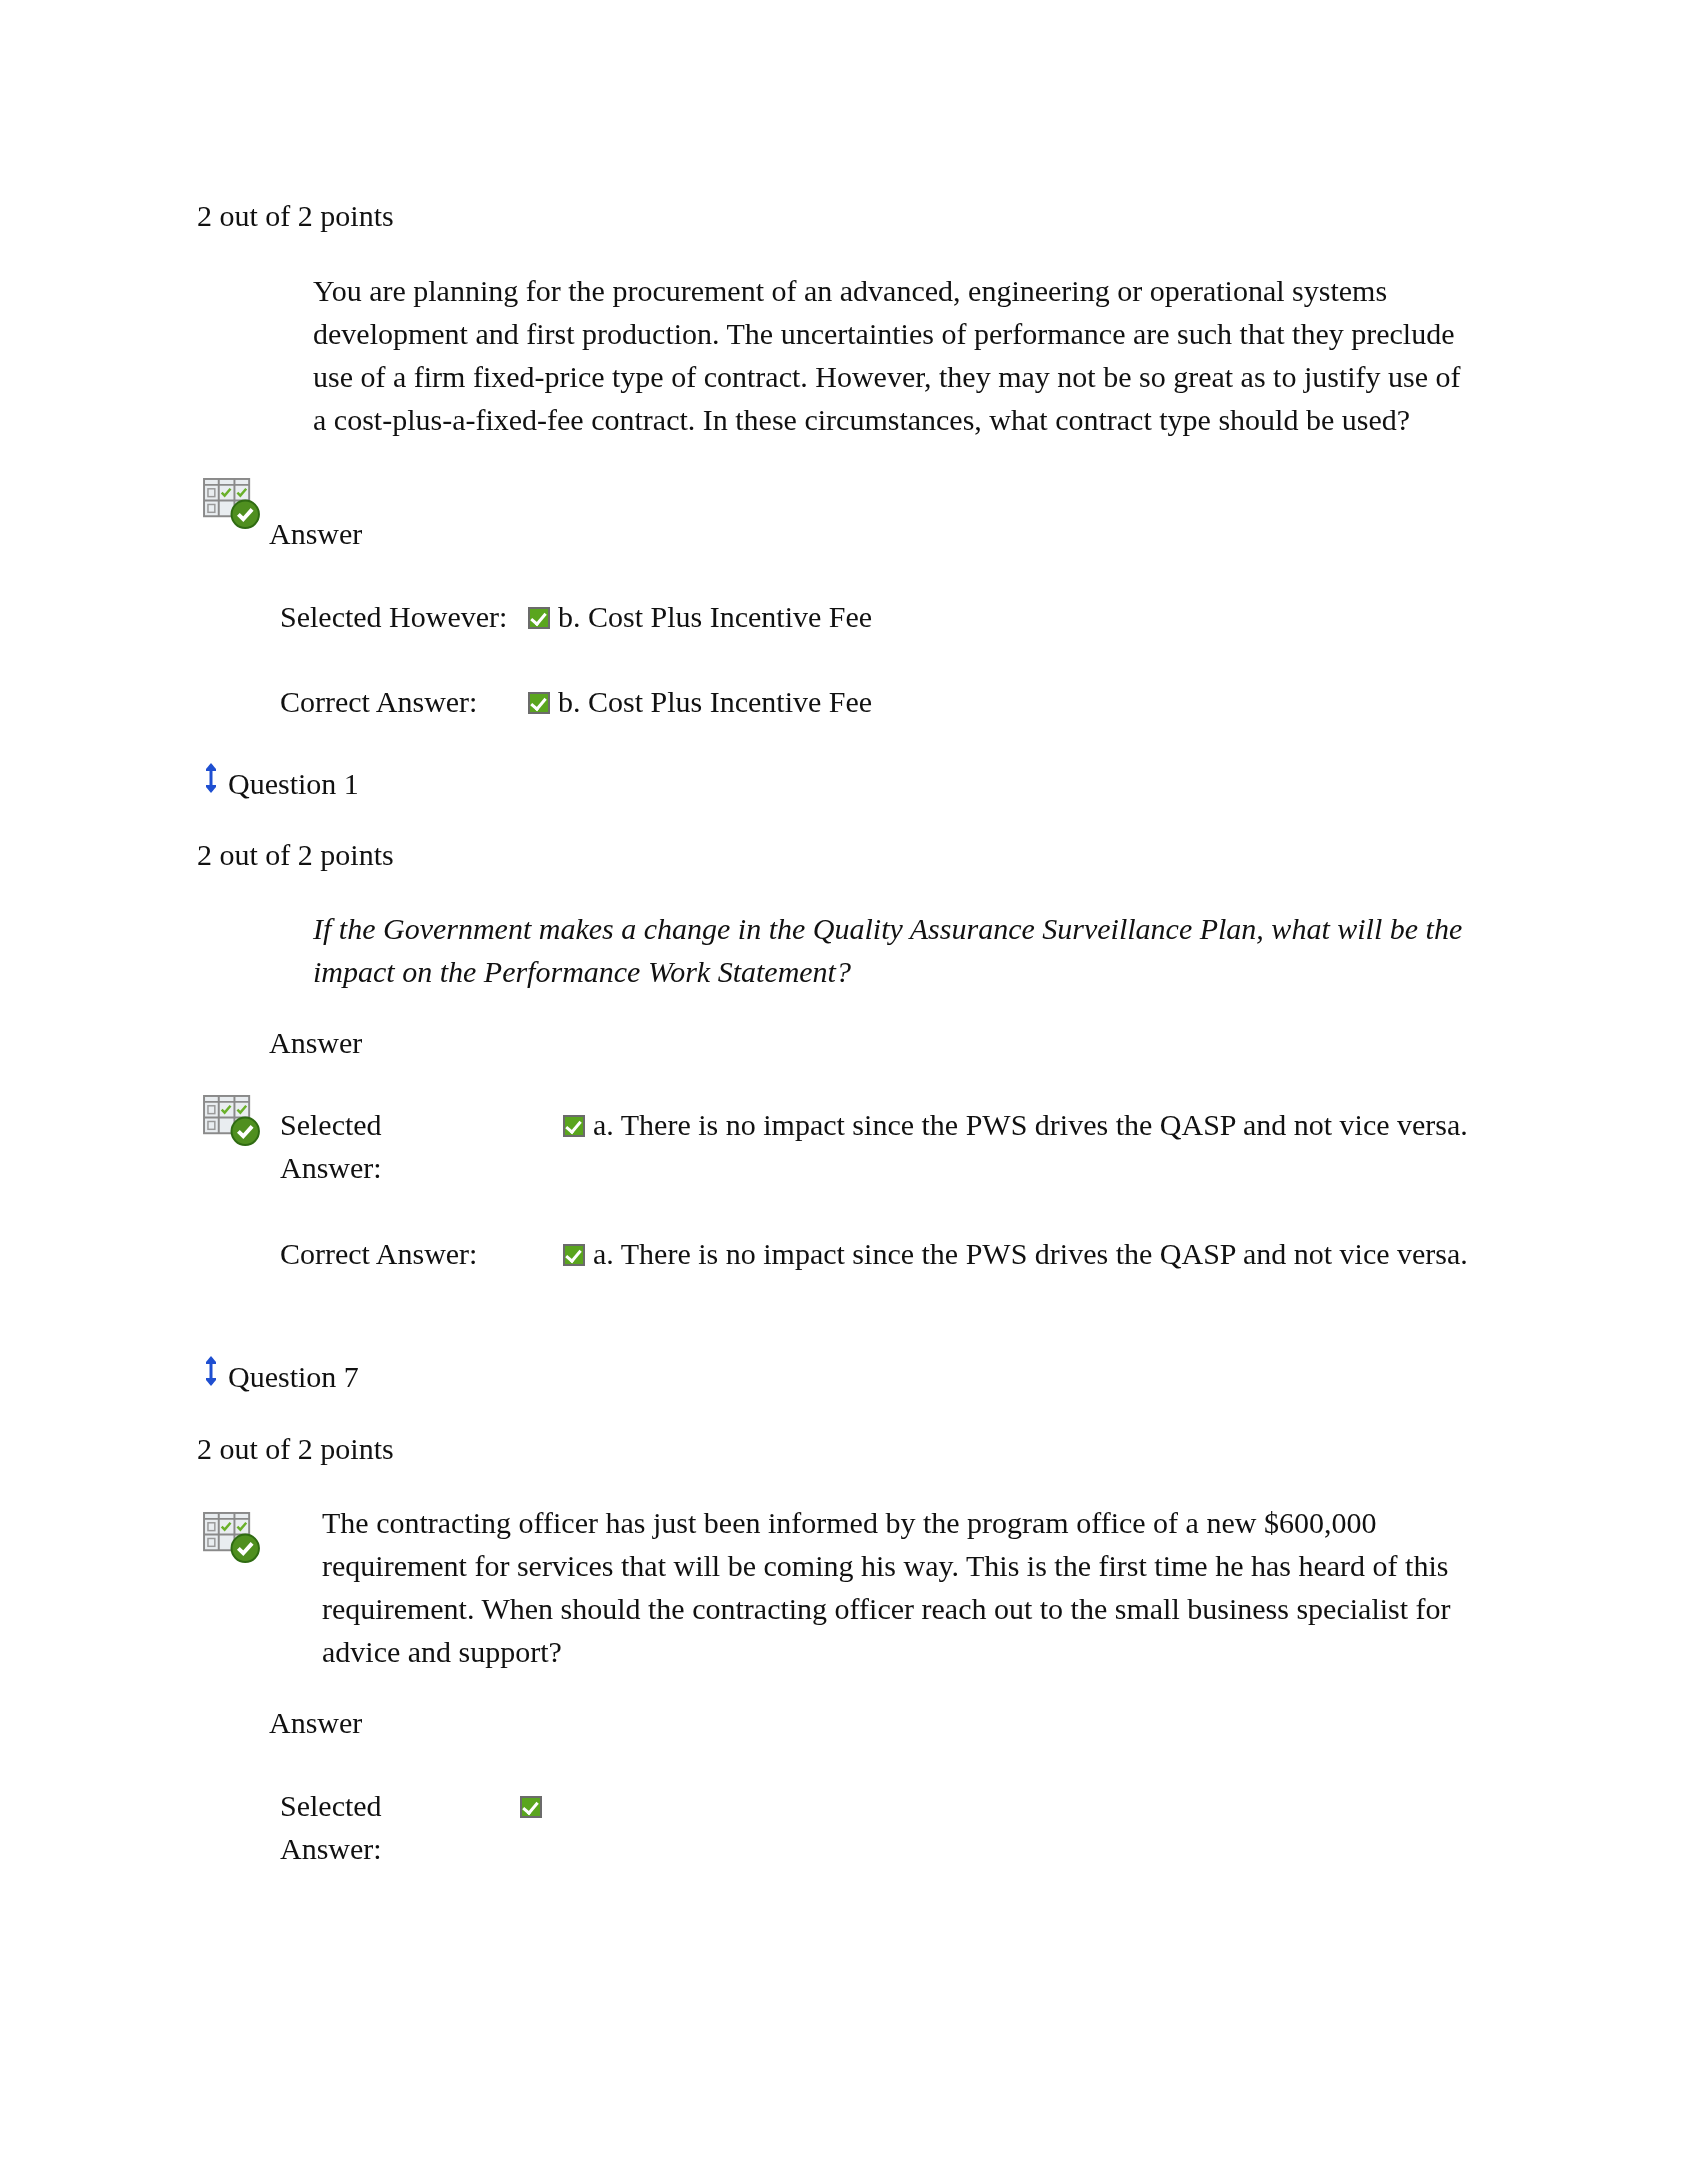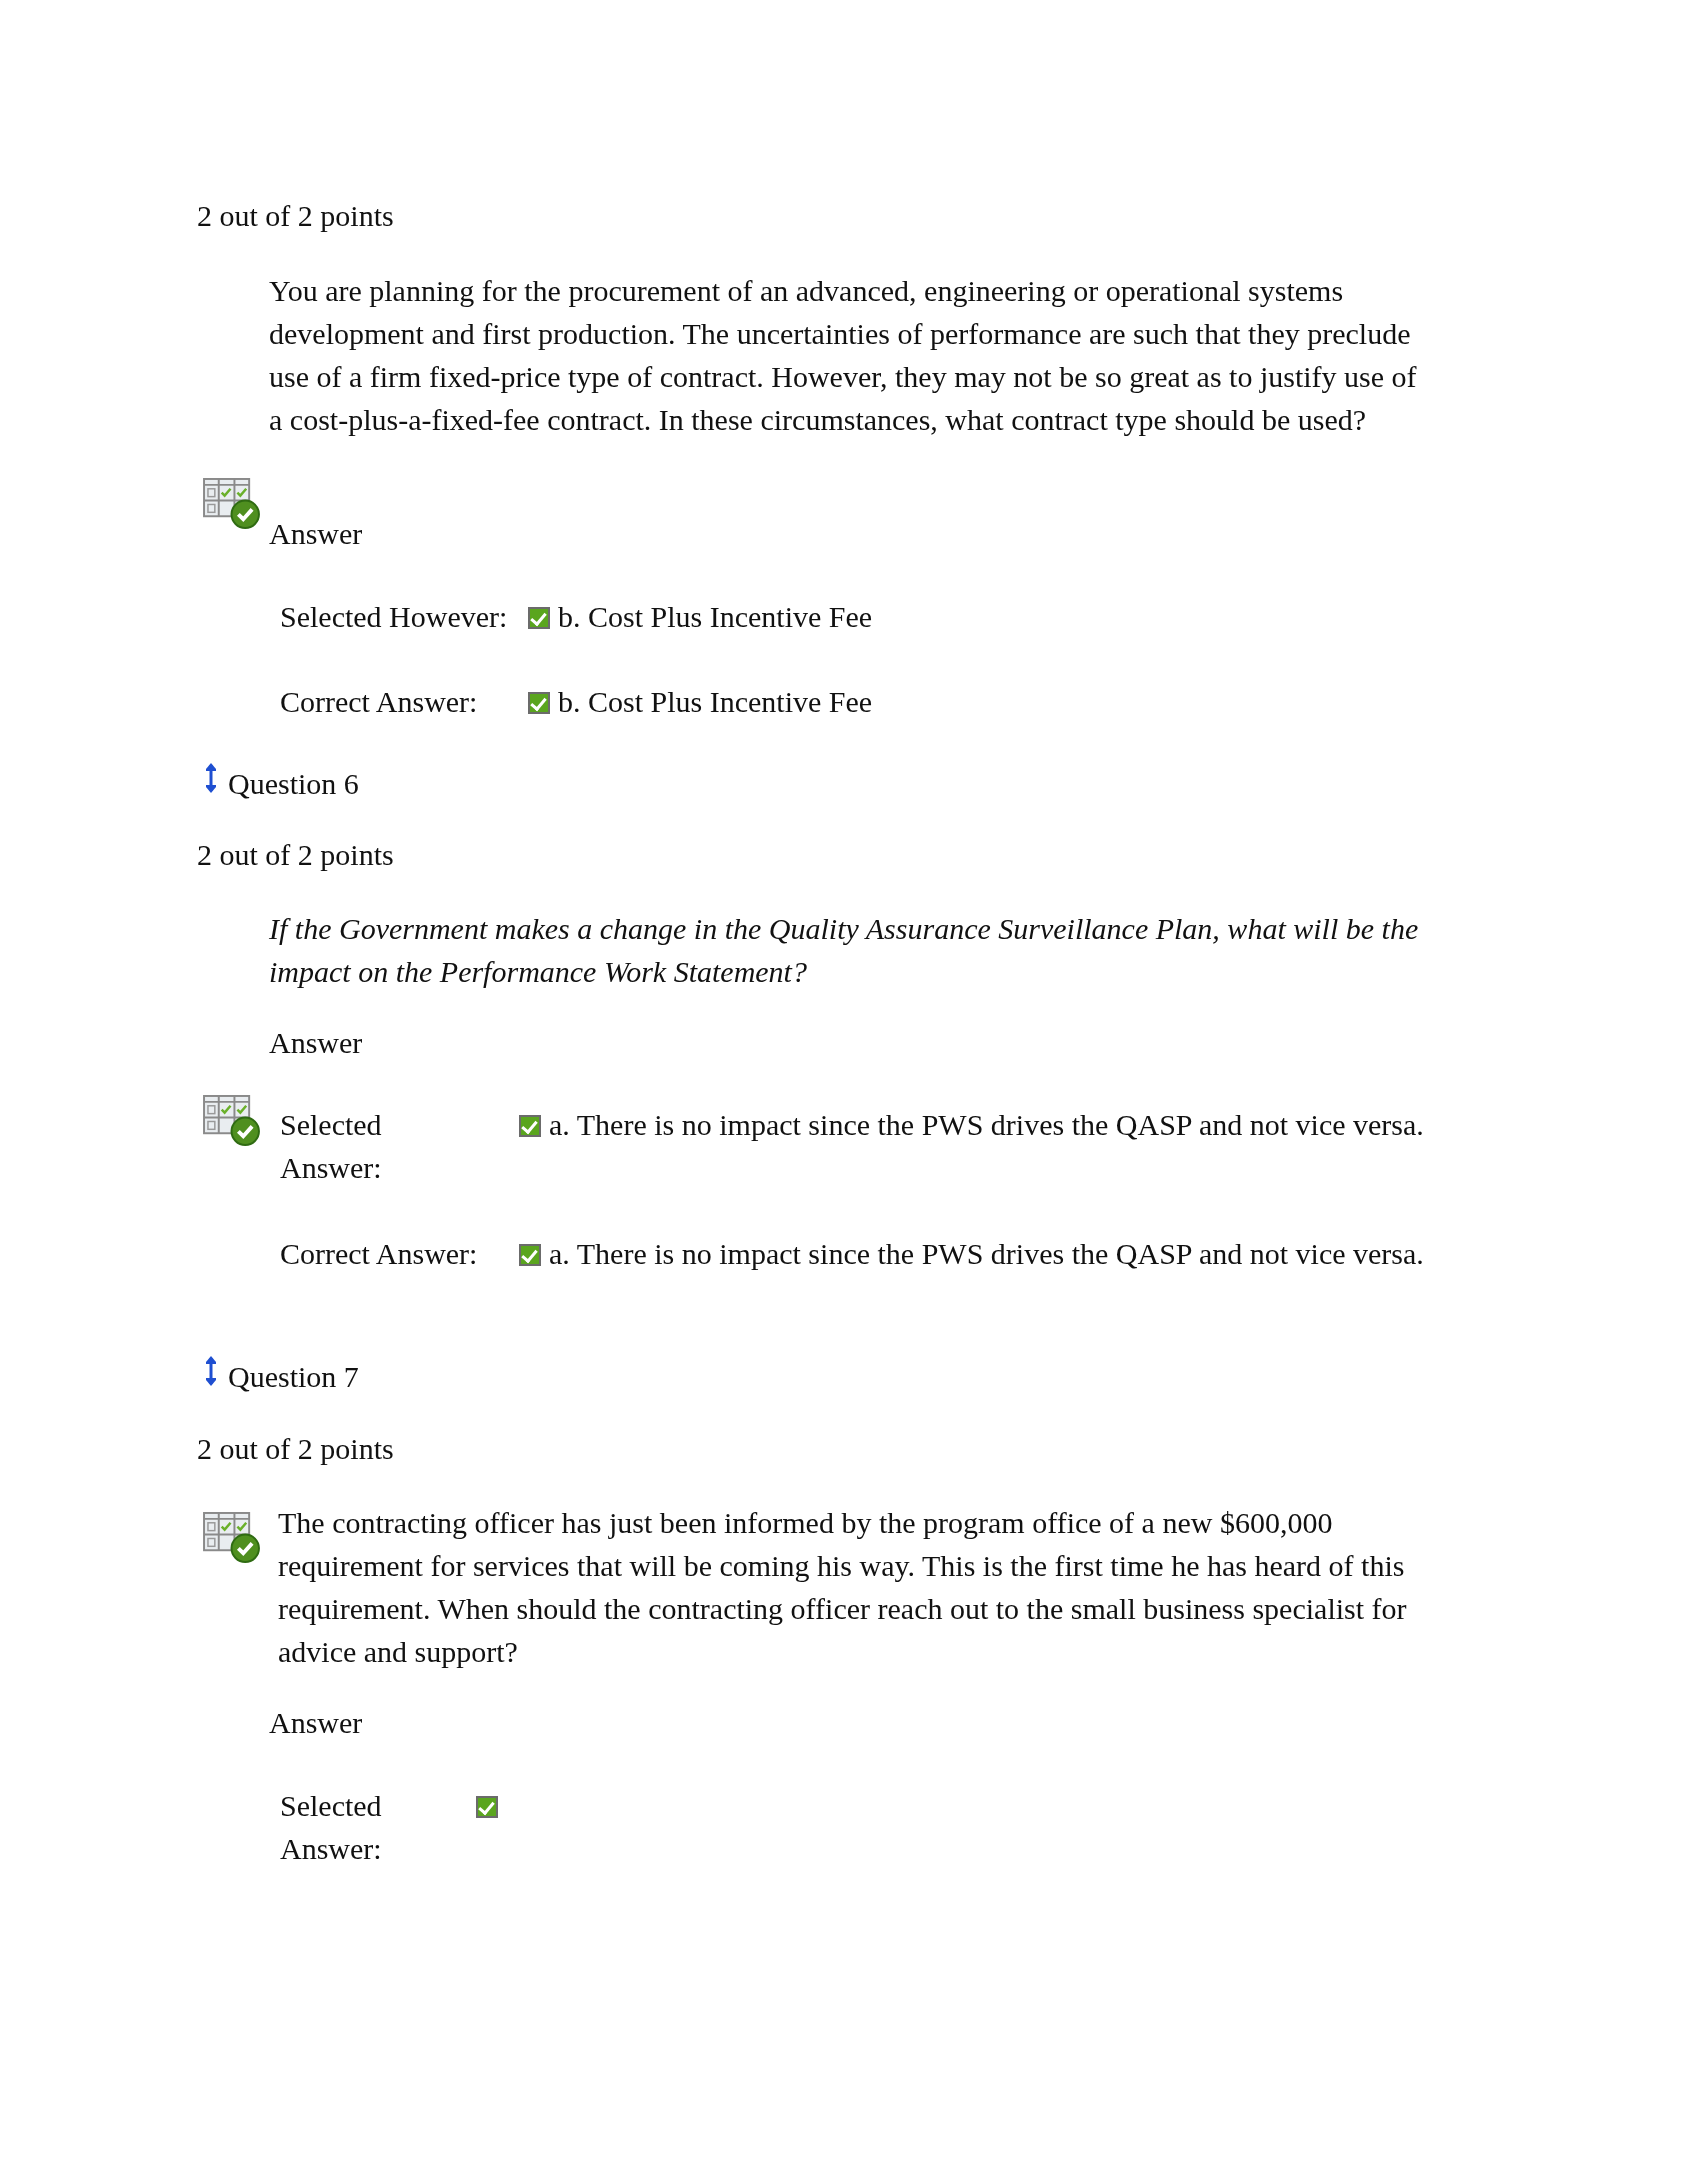--- a/index.html
+++ b/index.html
@@ -1,19 +1,19 @@
 <!DOCTYPE html>
 <html><head>
 <meta charset="utf-8">
 <style>
   html, body { margin:0; padding:0; background:#ffffff; }
   body { width:1683px; height:2178px; position:relative; overflow:hidden;
          font-family:"Liberation Serif", serif; font-size:30px; color:#111111; }
   .abs { position:absolute; white-space:nowrap; line-height:44px; }
-  .para { position:absolute; line-height:43px; white-space:normal; }
+  .para { position:absolute; line-height:43px; white-space:normal;margin-left:44px; }
   .check { display:inline-block; width:22px; height:22px; background:#5aa51e;
            border:2px solid #6b6b6b; box-sizing:border-box; position:relative; vertical-align:-2px; margin-right:8px; }
   .check::after { content:""; position:absolute; left:4px; top:1px; width:6px; height:12px;
            border:solid #ffffff; border-width:0 3px 3px 0; transform:rotate(40deg); }
   .arrow { position:absolute; width:14px; height:32px; }
   .grid-icon { position:absolute; width:57px; height:51px; }
 </style>
 </head>
 <body>
 
@@ -56,21 +56,21 @@
   <div class="abs" style="left:280px;top:680px;">Correct Answer:</div>
   <div class="abs" style="left:528px;top:680px;">
     <span class="check"></span><span>b.  Cost Plus Incentive Fee</span>
   </div>
 </section>
 
 <section>
   <svg class="arrow" style="left:204px;top:762px;" viewBox="0 0 14 32">
       <use href="#arrowicon"></use>
     </svg>
-  <div class="abs" style="left:228px;top:762px;">Question 6</div>
+  <div class="abs" style="left:228px;top:762px;">Question 1</div>
   <div class="abs" style="left:197px;top:833px;">2 out of 2 points</div>
   <div class="para" style="left:269px;top:907px;width:1188px;font-style:italic;">If the Government makes a change in the Quality Assurance Surveillance Plan, what will be the impact on the Performance Work Statement?</div>
   <div class="abs" style="left:269px;top:1021px;">Answer</div>
   <svg class="grid-icon" style="left:203px;top:1095px;" viewBox="0 0 58 52">
       <use href="#gridicon"></use>
     </svg>
   <div class="abs" style="left:280px;top:1103px;">Selected</div>
   <div class="abs" style="left:280px;top:1146px;">Answer:</div>
   <div class="para" style="left:519px;top:1103px;width:931px;">
     <span class="check"></span><span>a. There is no impact since the PWS drives the QASP and not vice versa.</span>

